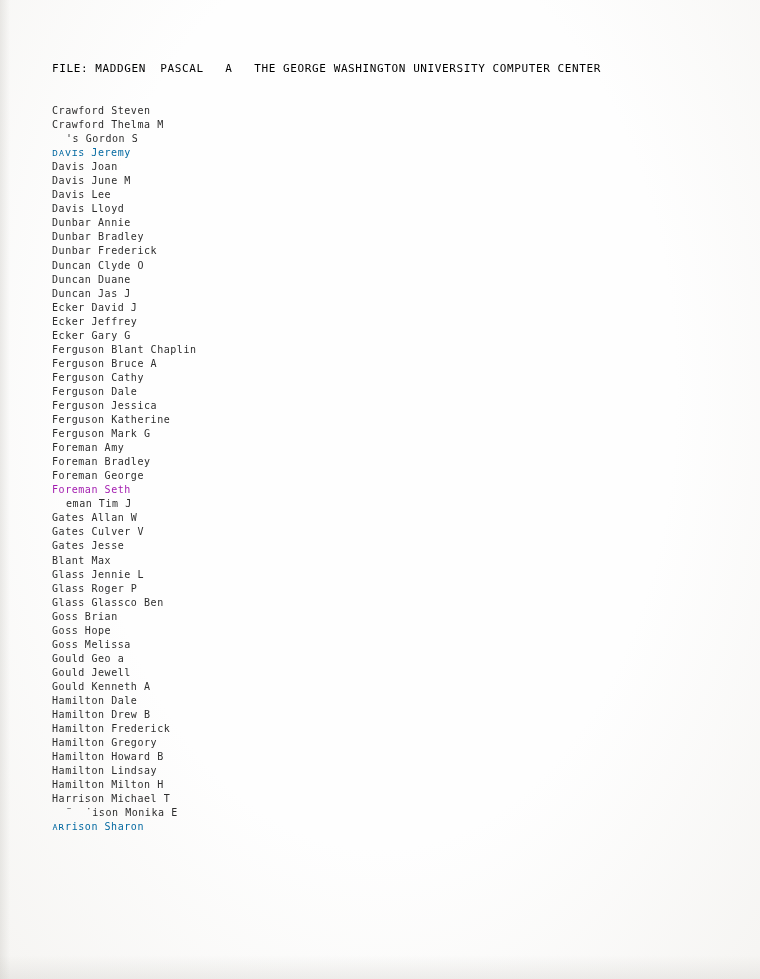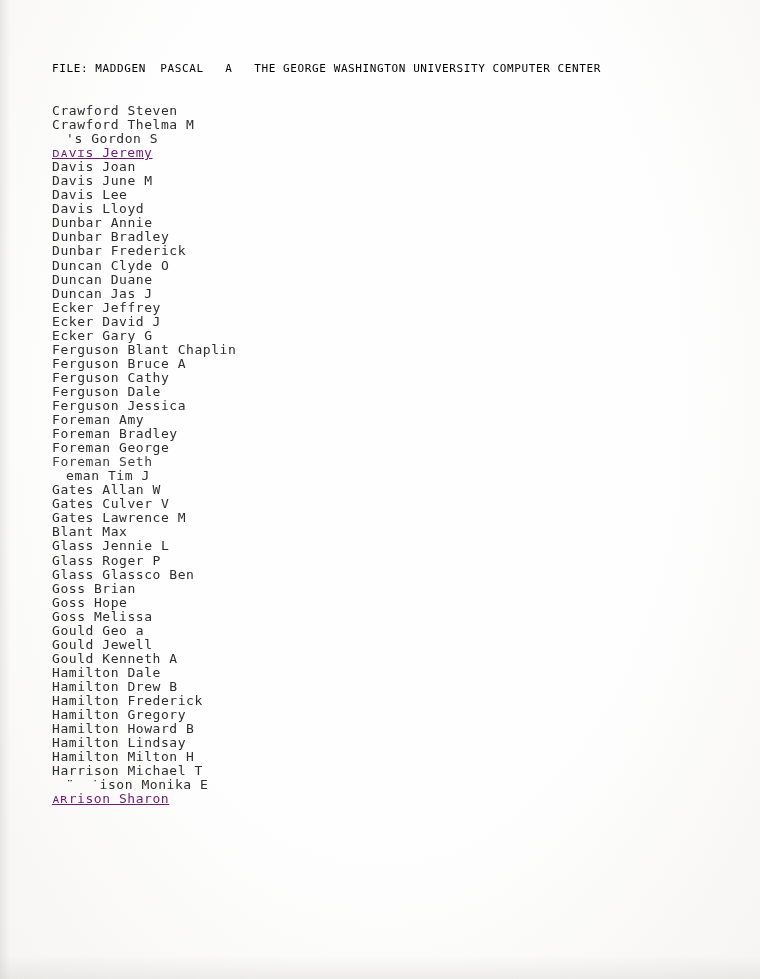--- a/index.html
+++ b/index.html
@@ -38,35 +38,34 @@
     white-space: pre;
     color: #000000;
   }
   .name-list {
     position: absolute;
     top: 104px;
     left: 52px;
     width: 600px;
   }
   .name-row {
-    font-size: 13px;
+    font-size: 10px;
     line-height: 14.05px;
     letter-spacing: 0.55px;
     white-space: pre;
     color: #2d2d2d;
   }
   .name-row.shifted {
     padding-left: 14px;
   }
   .name-row.smudge {
-    color: #701a75;
-    text-decoration: underline;
+    color: #0369a1;
   }
   .name-row.clipped-left {
-    color: #404040;
+    color: #a21caf;
   }
   .edge-shadow-left {
     position: absolute;
     top: 0;
     left: 0;
     width: 10px;
     height: 100%;
     background: linear-gradient(to right, rgba(200,198,193,0.35), rgba(255,255,255,0));
     pointer-events: none;
   }
@@ -97,36 +96,38 @@
       <div class="name-row">Davis Joan</div>
       <div class="name-row">Davis June M</div>
       <div class="name-row">Davis Lee</div>
       <div class="name-row">Davis Lloyd</div>
       <div class="name-row">Dunbar Annie</div>
       <div class="name-row">Dunbar Bradley</div>
       <div class="name-row">Dunbar Frederick</div>
       <div class="name-row">Duncan Clyde O</div>
       <div class="name-row">Duncan Duane</div>
       <div class="name-row">Duncan Jas J</div>
+      <div class="name-row">Ecker David J</div>
       <div class="name-row">Ecker Jeffrey</div>
-      <div class="name-row">Ecker David J</div>
       <div class="name-row">Ecker Gary G</div>
       <div class="name-row">Ferguson Blant Chaplin</div>
       <div class="name-row">Ferguson Bruce A</div>
       <div class="name-row">Ferguson Cathy</div>
       <div class="name-row">Ferguson Dale</div>
       <div class="name-row">Ferguson Jessica</div>
+      <div class="name-row">Ferguson Katherine</div>
+      <div class="name-row">Ferguson Mark G</div>
       <div class="name-row">Foreman Amy</div>
       <div class="name-row">Foreman Bradley</div>
       <div class="name-row">Foreman George</div>
       <div class="name-row clipped-left">Foreman Seth</div>
       <div class="name-row shifted">eman Tim J</div>
       <div class="name-row">Gates Allan W</div>
       <div class="name-row">Gates Culver V</div>
-      <div class="name-row">Gates Lawrence M</div>
+      <div class="name-row">Gates Jesse</div>
       <div class="name-row">Blant Max</div>
       <div class="name-row">Glass Jennie L</div>
       <div class="name-row">Glass Roger P</div>
       <div class="name-row">Glass Glassco Ben</div>
       <div class="name-row">Goss Brian</div>
       <div class="name-row">Goss Hope</div>
       <div class="name-row">Goss Melissa</div>
       <div class="name-row">Gould Geo a</div>
       <div class="name-row">Gould Jewell</div>
       <div class="name-row">Gould Kenneth A</div>

